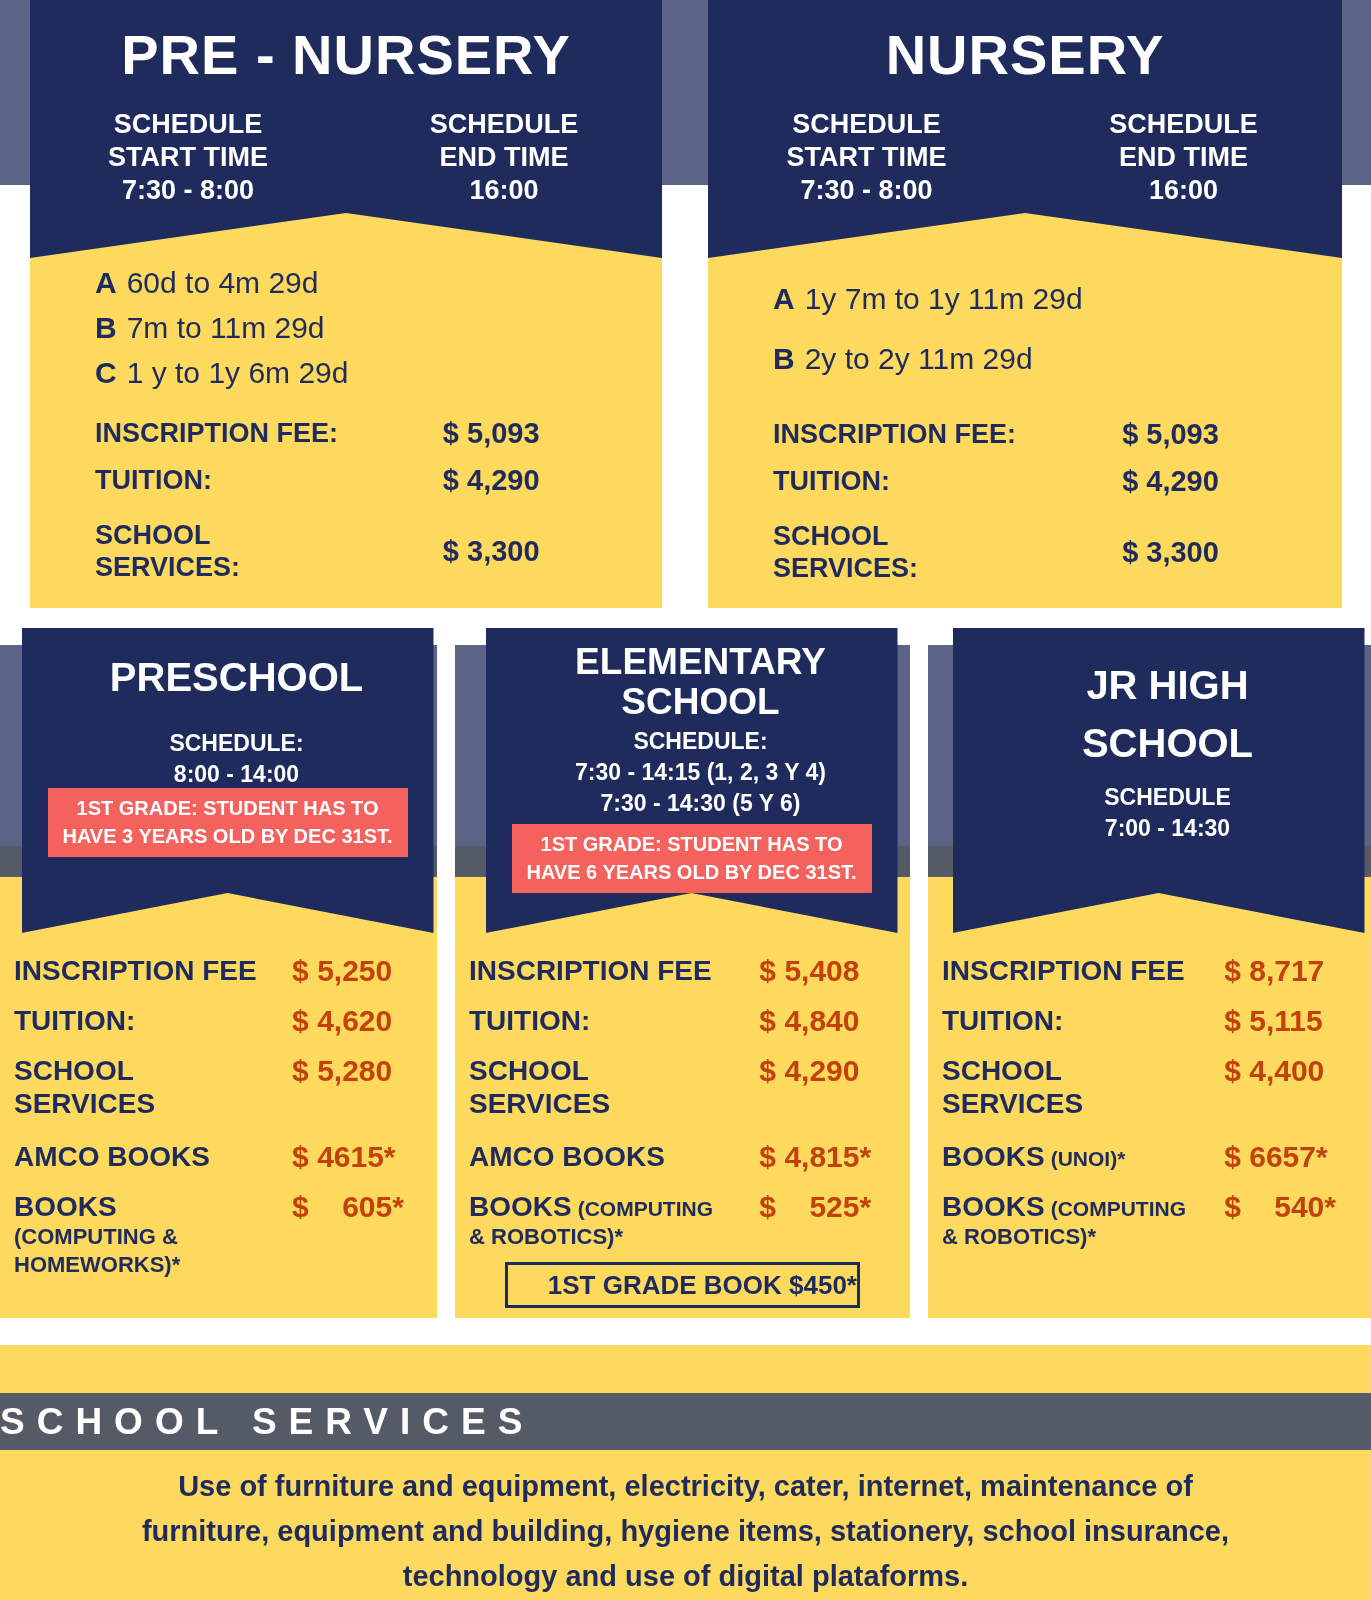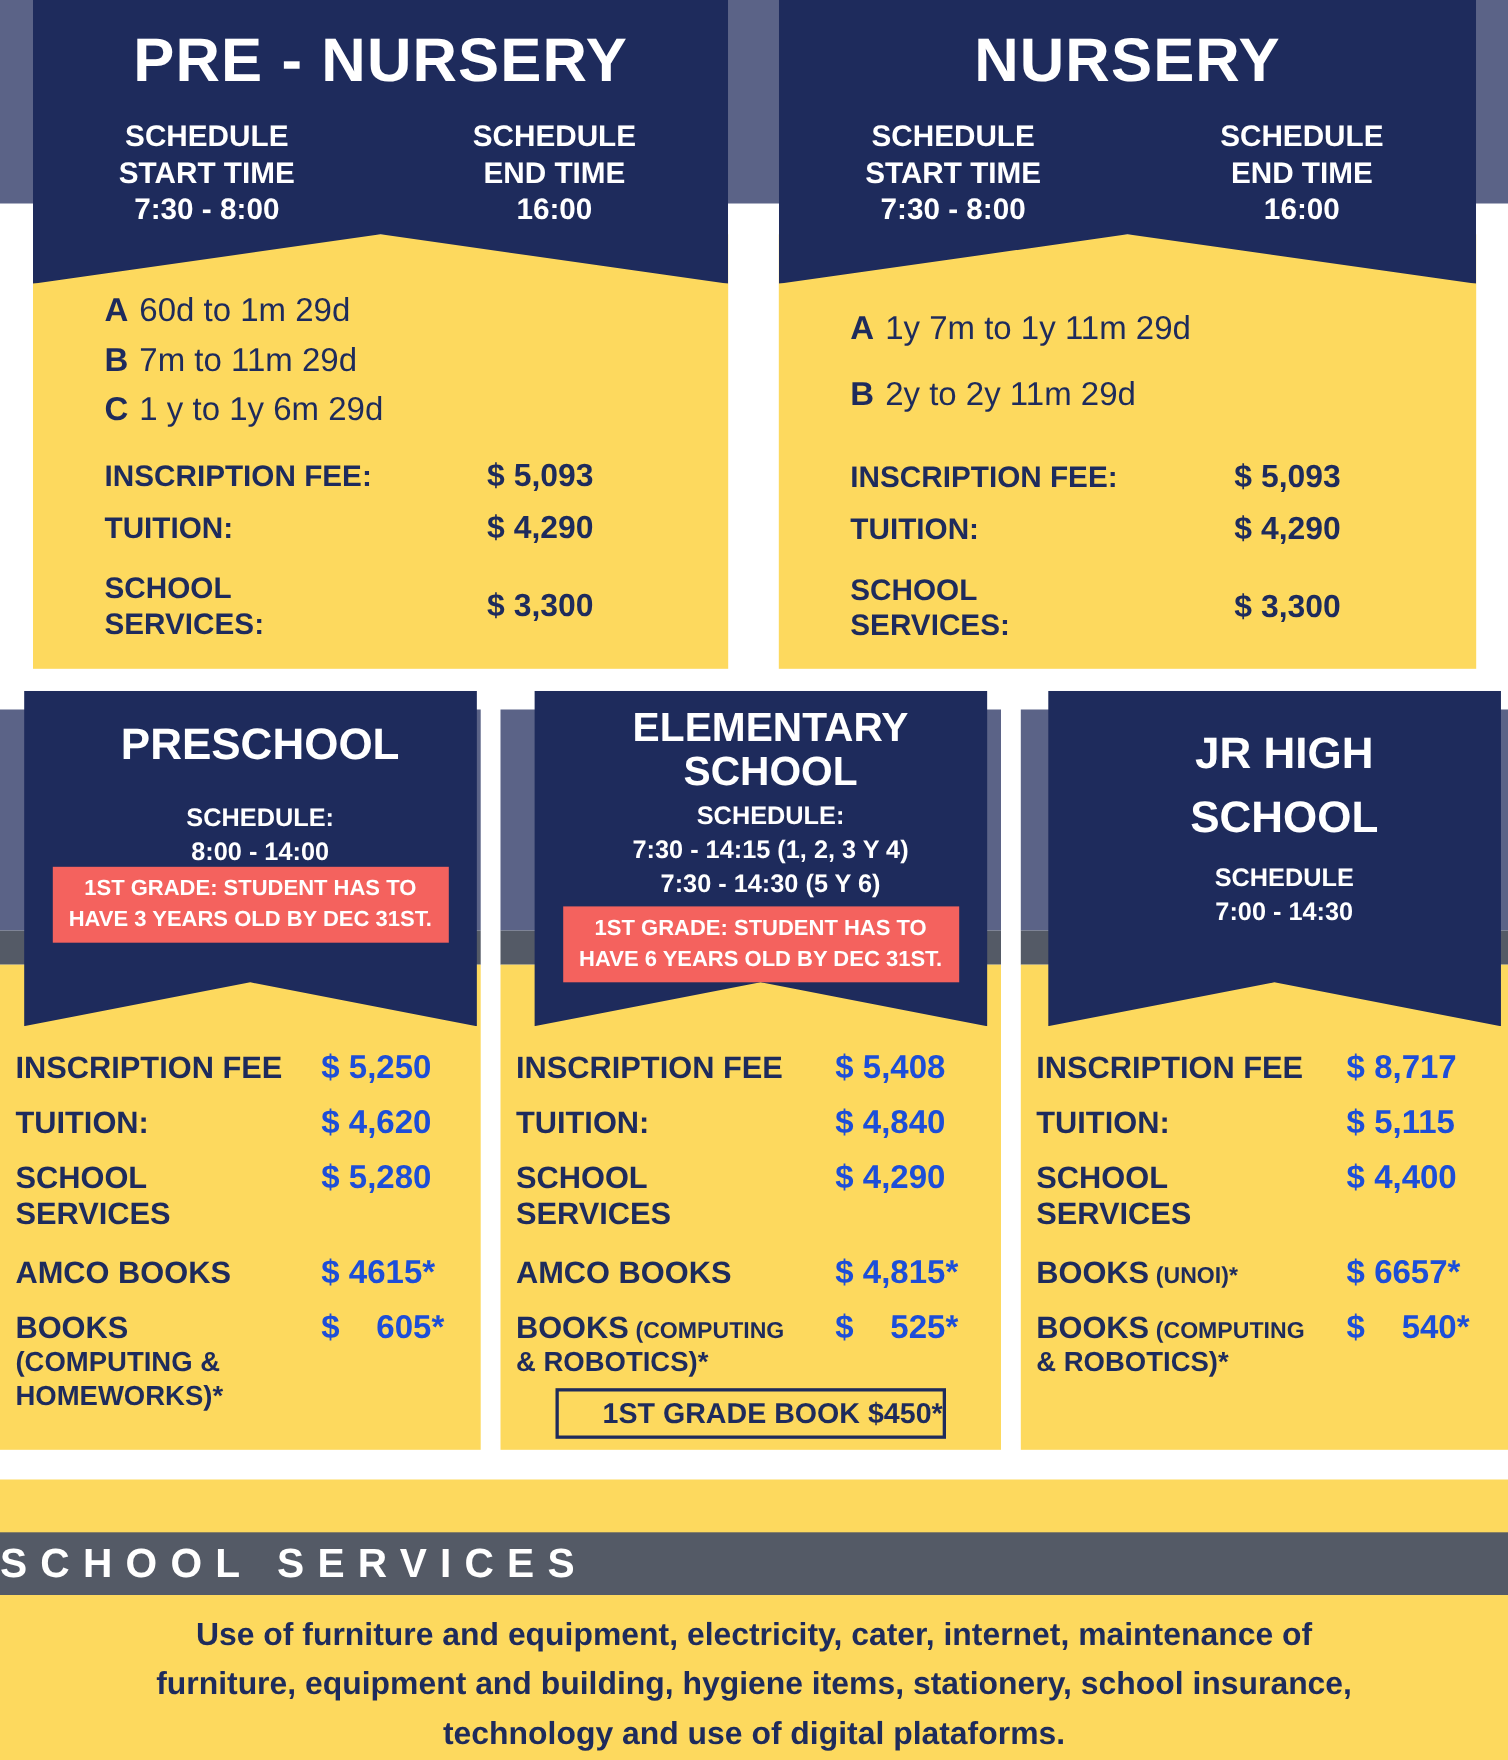--- a/index.html
+++ b/index.html
@@ -69,23 +69,23 @@
   .m0 .alert-box{top:160px;}
   .m1 .alert-box{top:196px;}
   .mid-fees{position:absolute;top:330px;left:0;right:0;padding:14px 14px 0 14px;}
   .mfee-row{display:flex;align-items:flex-start;margin-bottom:16px;}
   .mfee-row.gap{margin-top:20px;}
   .mfee-label{flex:0 0 68%;color:#1e2b5c;font-size:28px;font-weight:700;line-height:1.18;}
   .mfee-label .suffix{font-size:21px;margin-left:6px;}
   .mfee-label .suffix:empty{display:none;}
   .mfee-label .l2{display:block;}
   .mfee-label .l2:empty{display:none;}
-  .mfee-label .sub{display:block;font-size:25px;line-height:1.25;}
+  .mfee-label .sub{display:block;font-size:22px;line-height:1.25;}
   .mfee-label .sub:empty{display:none;}
-  .mfee-value{flex:1;color:#1d4ed8;font-size:30px;font-weight:700;white-space:pre;}
+  .mfee-value{flex:1;color:#c2410c;font-size:30px;font-weight:700;white-space:pre;}
   .footnote-box{
     position:absolute;top:652px;left:50px;right:50px;height:40px;
     border:3px solid #1e2b5c;color:#1e2b5c;background:transparent;
     font-size:26px;font-weight:700;text-align:right;line-height:40px;
   }
   
   .services-yellow{position:absolute;top:1345px;left:0;width:1371px;height:255px;background:#fdd95e;}
   .services-gray{
     position:absolute;top:1393px;left:0;width:1371px;height:57px;background:#545a66;
     color:#ffffff;font-size:37px;font-weight:700;letter-spacing:12px;
@@ -107,21 +107,21 @@
     <div class="sched-cols">
       <div class="sched-col">SCHEDULE
 START TIME
 7:30 - 8:00</div>
       <div class="sched-col">SCHEDULE
 END TIME
 16:00</div>
     </div>
     <div class="top-body">
       <ul class="groups">
-        <li><span class="group-letter">A</span><span>60d to 1m 29d</span></li>
+        <li><span class="group-letter">A</span><span>60d to 4m 29d</span></li>
         <li><span class="group-letter">B</span><span>7m to 11m 29d</span></li>
         <li><span class="group-letter">C</span><span>1 y to 1y 6m 29d</span></li>
       </ul>
       <div class="fees">
         <div class="fee-row">
           <span class="fee-label"><span>INSCRIPTION FEE:</span></span>
           <span class="fee-value">$ 5,093</span>
         </div>
         <div class="fee-row">
           <span class="fee-label"><span>TUITION:</span></span>

